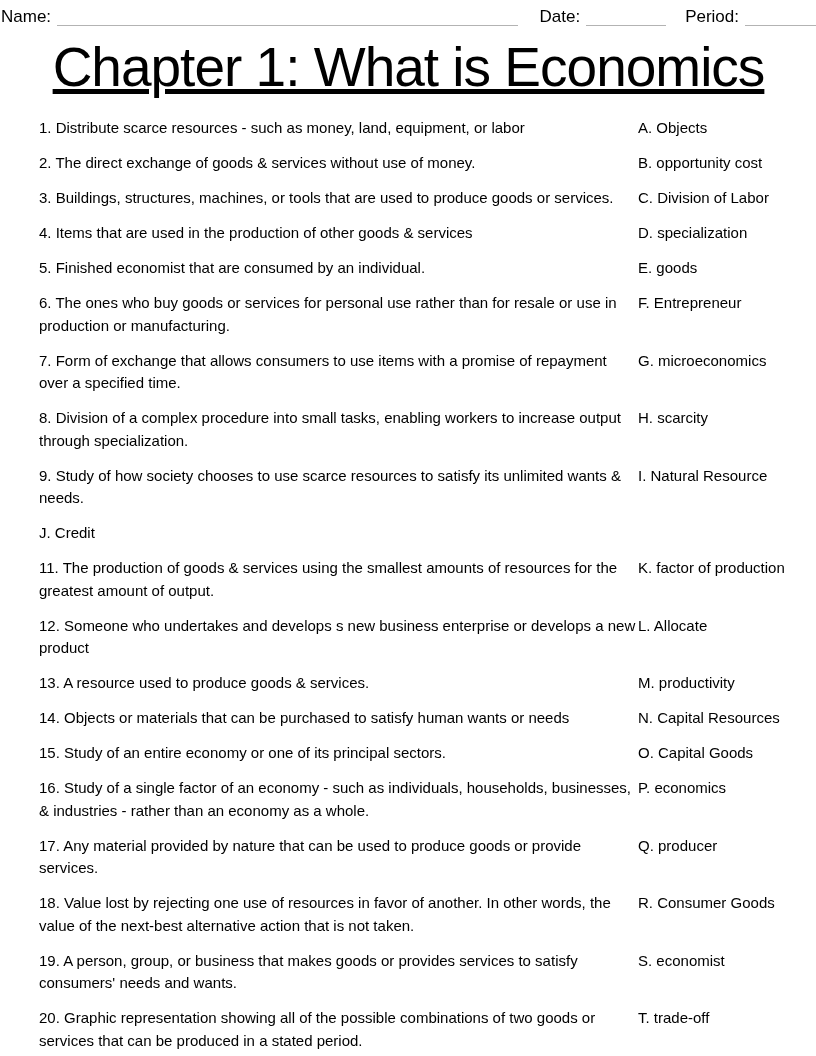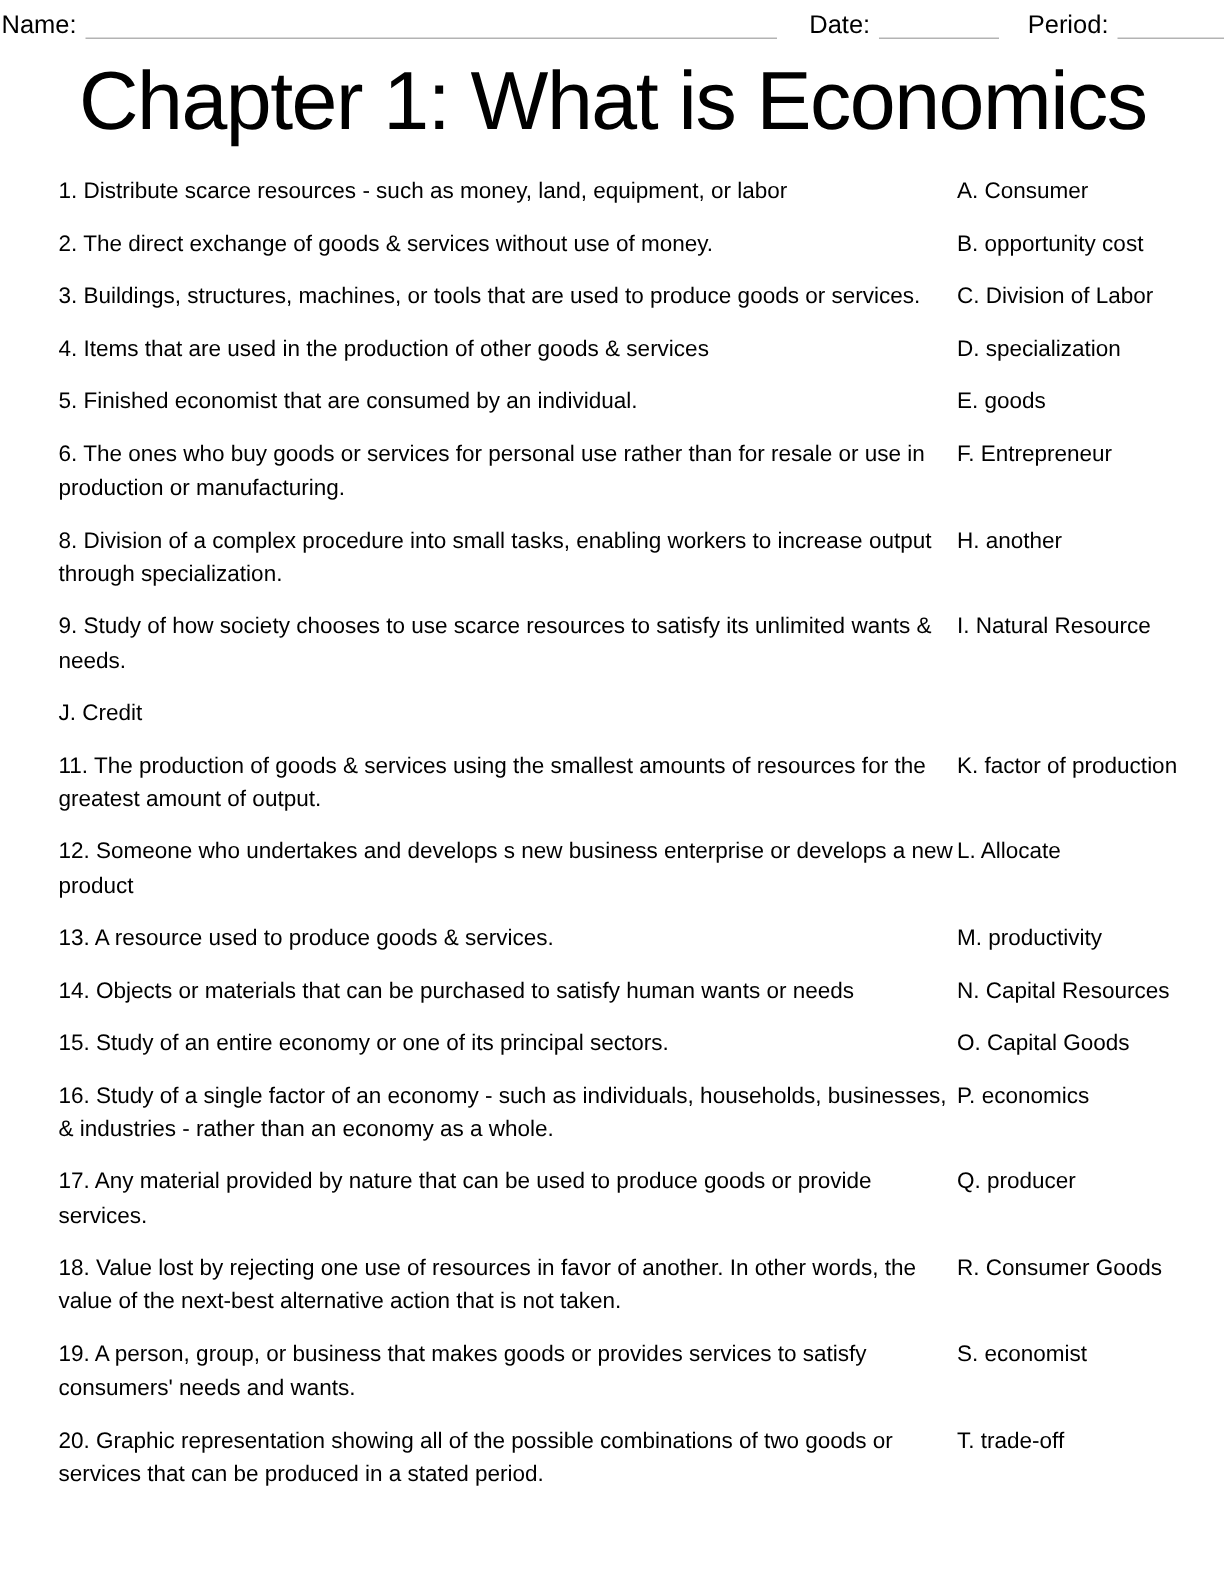--- a/index.html
+++ b/index.html
@@ -30,20 +30,21 @@
 
   
   .title {
     font-size: 55px;
     font-weight: 400;
     text-align: center;
     margin: 9px 0 19px 0;
     line-height: 62px;
     letter-spacing: -1px;
     white-space: nowrap;
+    text-decoration: underline;
   }
 
   
   .list { padding-left: 0; }
   .row {
     display: flex;
     align-items: flex-start;
     margin-bottom: 12.5px;
     font-size: 15px;
     line-height: 22.5px;
@@ -64,21 +65,21 @@
     <span class="hline date"></span>
     <span class="hlabel">Period:</span>
     <span class="hline period"></span>
   </header>
 
   <h1 class="title">Chapter 1: What is Economics</h1>
 
   <main class="list">
       <div class="row">
         <div class="def"><span>1.</span> <span>Distribute scarce resources - such as money, land, equipment, or labor</span></div>
-        <div class="term"><span>A.</span> <span>Consumer</span></div>
+        <div class="term"><span>A.</span> <span>Objects</span></div>
       </div>
       <div class="row">
         <div class="def"><span>2.</span> <span>The direct exchange of goods &amp; services without use of money.</span></div>
         <div class="term"><span>B.</span> <span>opportunity cost</span></div>
       </div>
       <div class="row">
         <div class="def"><span>3.</span> <span>Buildings, structures, machines, or tools that are used to produce goods or services.</span></div>
         <div class="term"><span>C.</span> <span>Division of Labor</span></div>
       </div>
       <div class="row">
@@ -87,22 +88,26 @@
       </div>
       <div class="row">
         <div class="def"><span>5.</span> <span>Finished economist that are consumed by an individual.</span></div>
         <div class="term"><span>E.</span> <span>goods</span></div>
       </div>
       <div class="row">
         <div class="def"><span>6.</span> <span>The ones who buy goods or services for personal use rather than for resale or use in production or manufacturing.</span></div>
         <div class="term"><span>F.</span> <span>Entrepreneur</span></div>
       </div>
       <div class="row">
+        <div class="def"><span>7.</span> <span>Form of exchange that allows consumers to use items with a promise of repayment over a specified time.</span></div>
+        <div class="term"><span>G.</span> <span>microeconomics</span></div>
+      </div>
+      <div class="row">
         <div class="def"><span>8.</span> <span>Division of a complex procedure into small tasks, enabling workers to increase output through specialization.</span></div>
-        <div class="term"><span>H.</span> <span>another</span></div>
+        <div class="term"><span>H.</span> <span>scarcity</span></div>
       </div>
       <div class="row">
         <div class="def"><span>9.</span> <span>Study of how society chooses to use scarce resources to satisfy its unlimited wants &amp; needs.</span></div>
         <div class="term"><span>I.</span> <span>Natural Resource</span></div>
       </div>
       <div class="row">
         <div class="term"><span>J.</span> <span>Credit</span></div>
       </div>
       <div class="row">
         <div class="def"><span>11.</span> <span>The production of goods &amp; services using the smallest amounts of resources for the greatest amount of output.</span></div>

